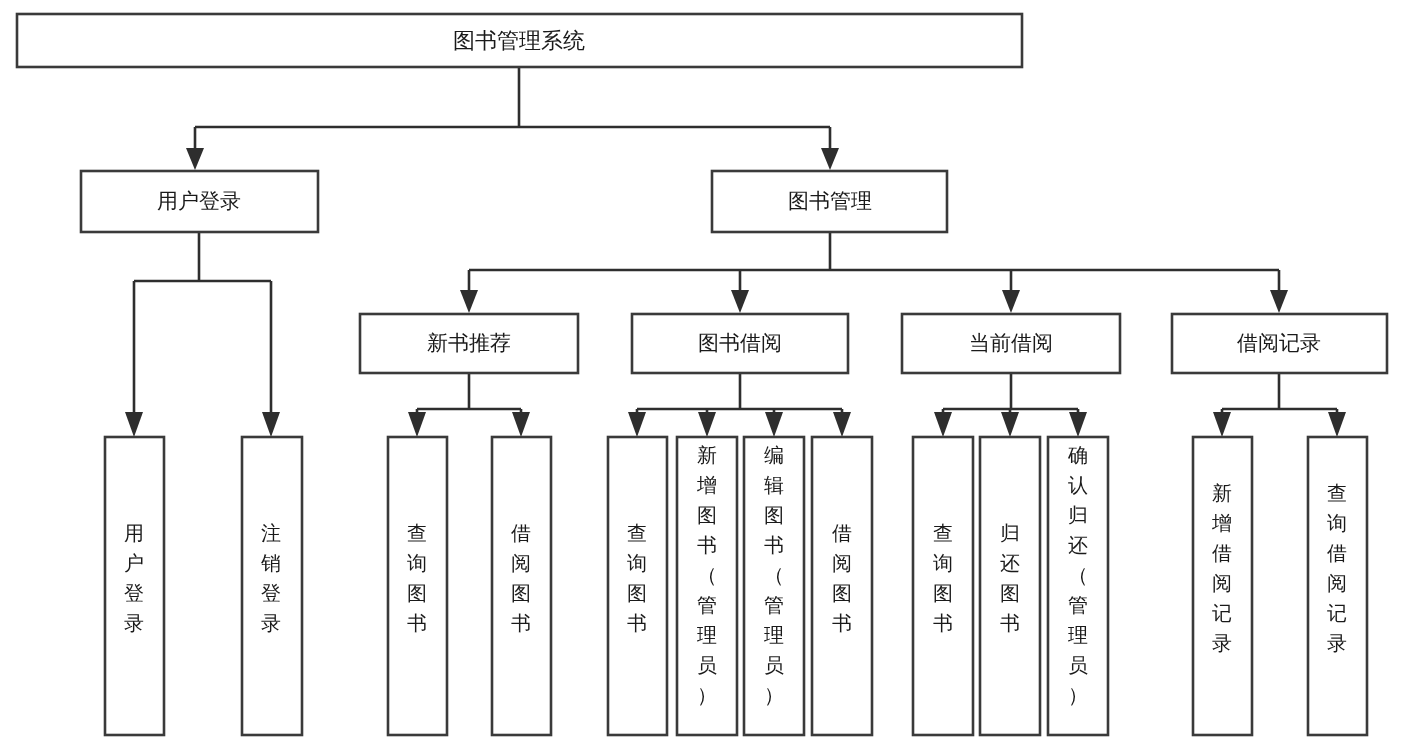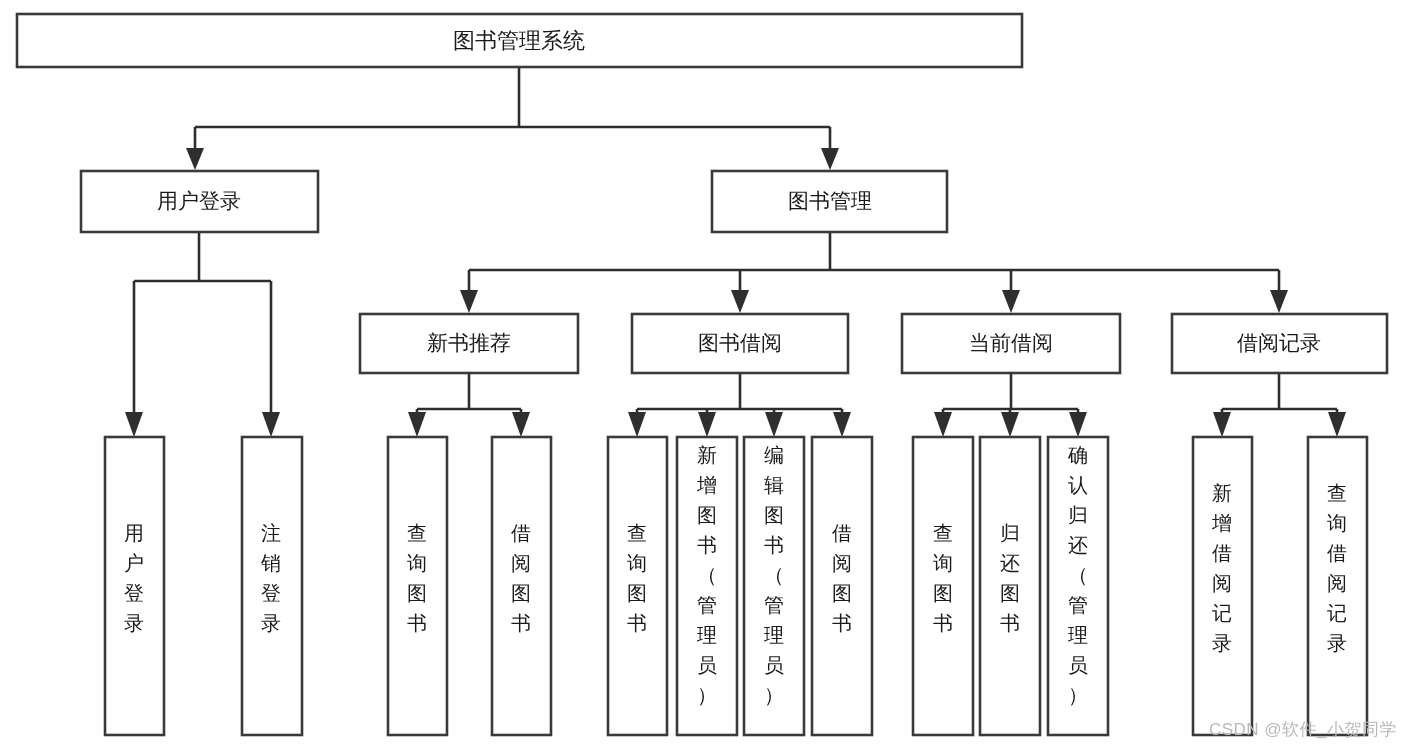--- a/index.html
+++ b/index.html
@@ -219,15 +219,14 @@
       <rect class="node-box" x="1193" y="437" width="59" height="298"></rect>
       <text class="leaf-label" x="1222" y="500"><tspan x="1222" y="500">新</tspan><tspan x="1222" y="530">增</tspan><tspan x="1222" y="560">借</tspan><tspan x="1222" y="590">阅</tspan><tspan x="1222" y="620">记</tspan><tspan x="1222" y="650">录</tspan></text>
     </g>
     <g>
       <rect class="node-box" x="1308" y="437" width="59" height="298"></rect>
       <text class="leaf-label" x="1337" y="500"><tspan x="1337" y="500">查</tspan><tspan x="1337" y="530">询</tspan><tspan x="1337" y="560">借</tspan><tspan x="1337" y="590">阅</tspan><tspan x="1337" y="620">记</tspan><tspan x="1337" y="650">录</tspan></text>
     </g>
 
   </svg>
 
-  <div class="watermark">CSDN @软件_小贺同学</div>
 
 </div>
 
 </body></html>

